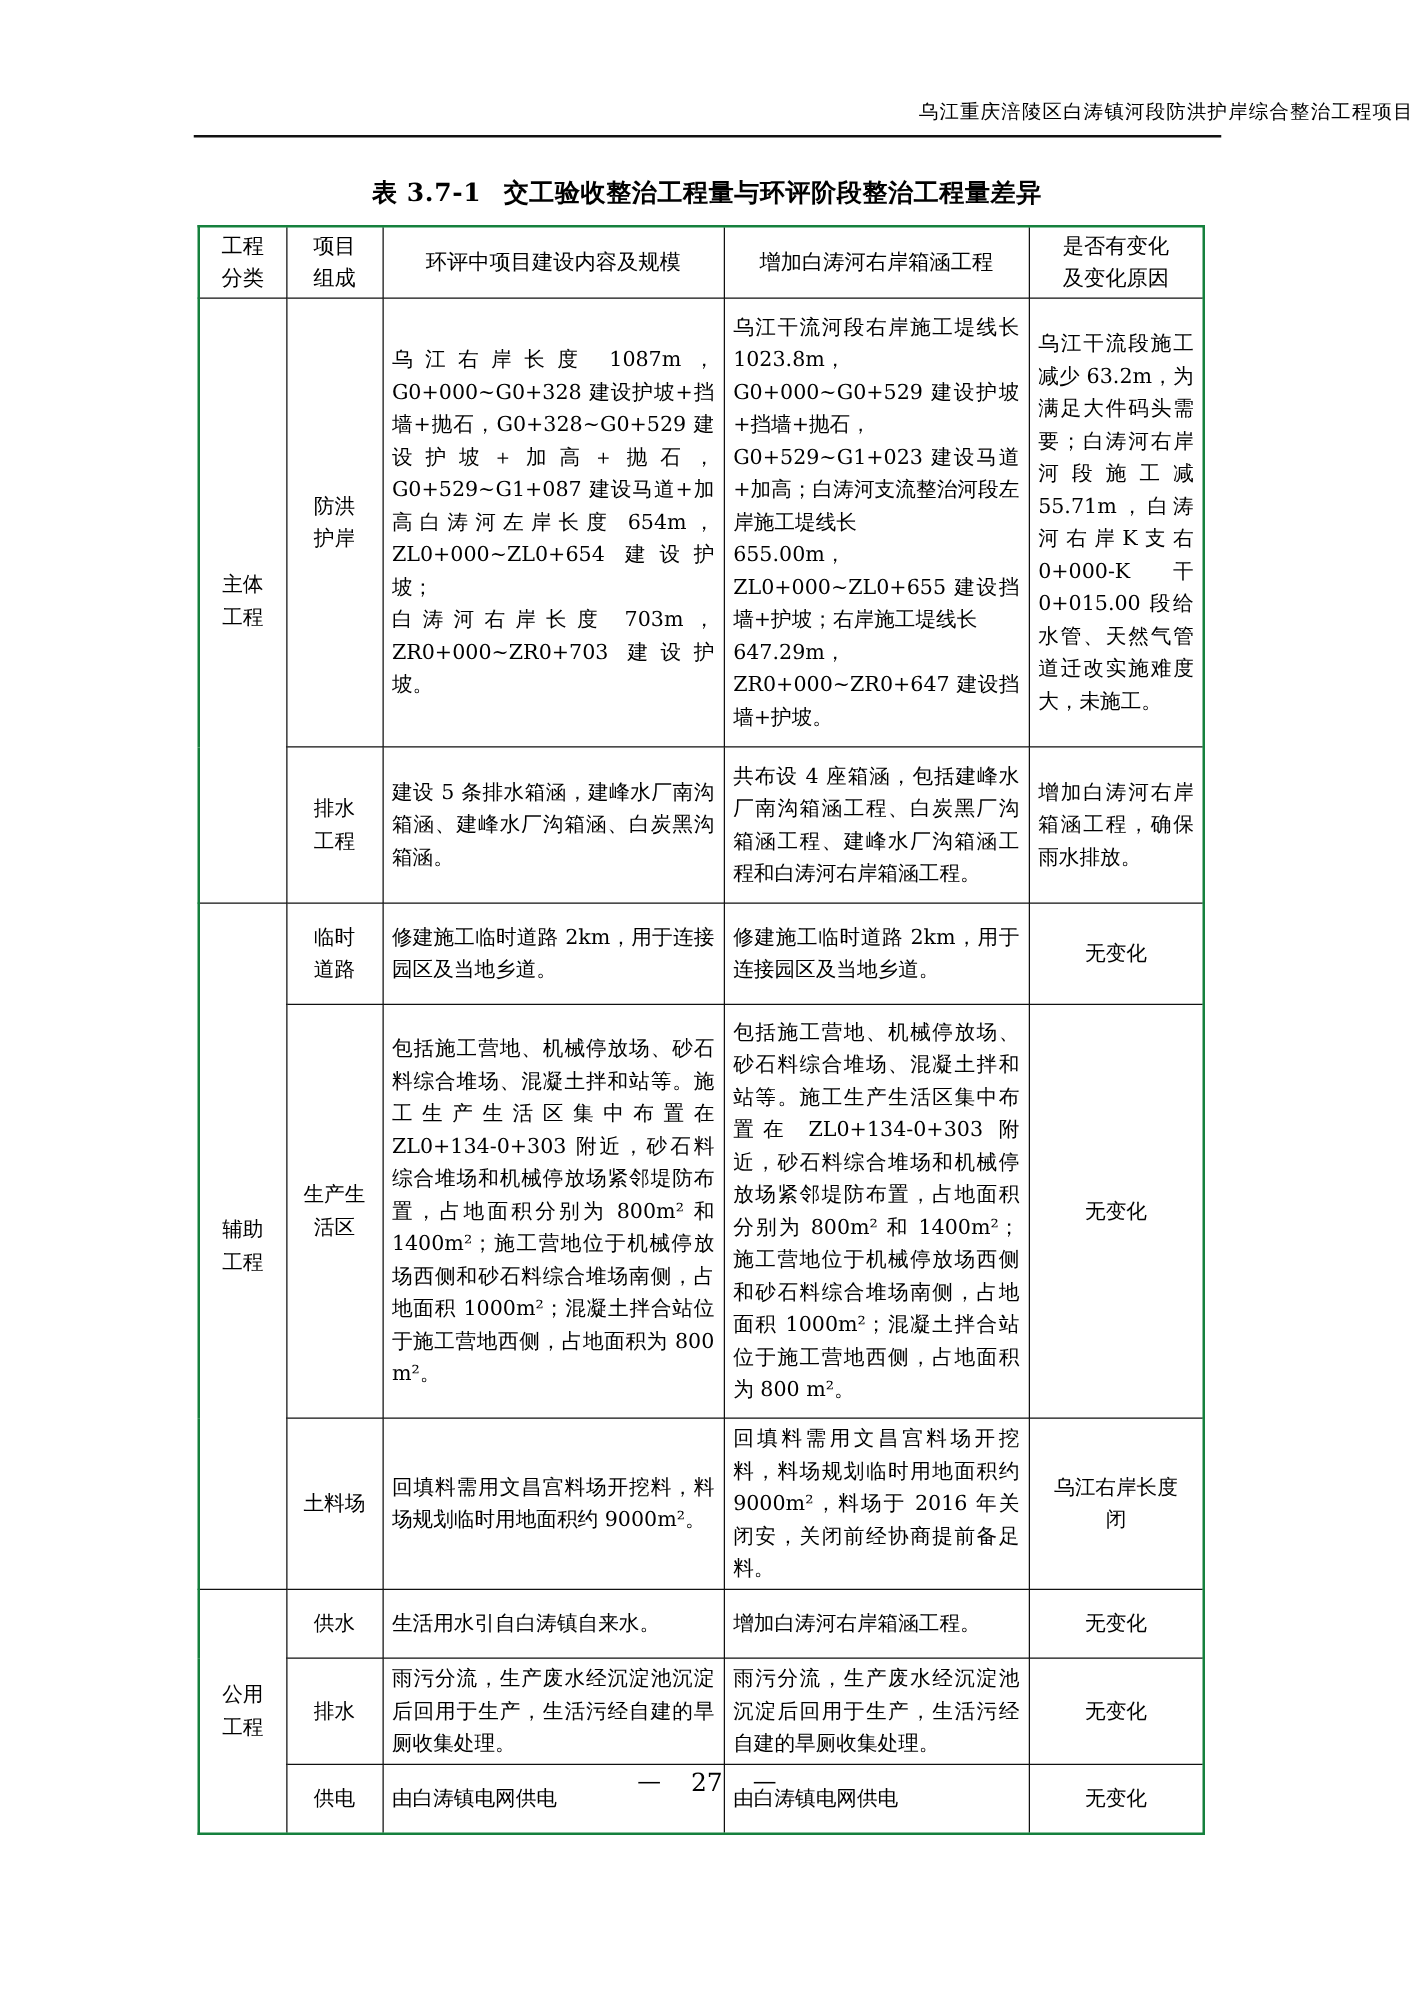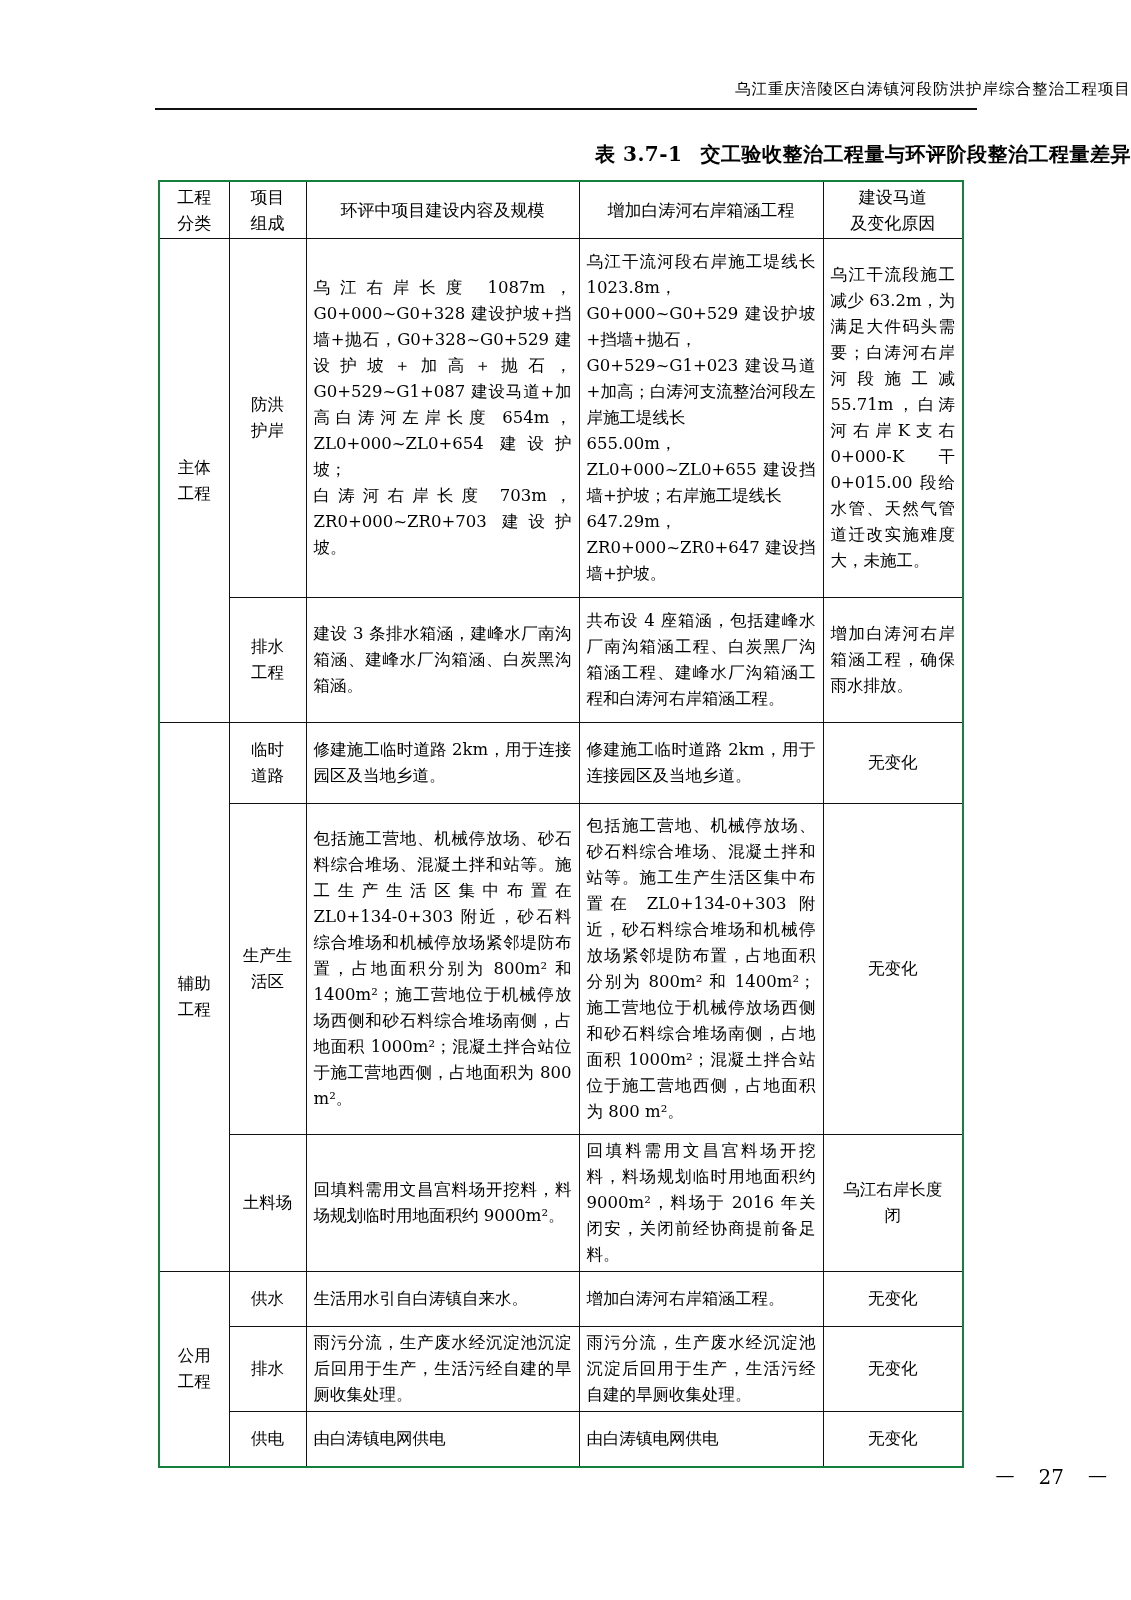--- a/index.html
+++ b/index.html
@@ -12,43 +12,43 @@
   .page-header{
     position:absolute;top:79px;left:0;width:100%;
     text-align:right;font-size:15.5px;letter-spacing:1px;
   }
   .header-rule{
     position:absolute;top:108px;left:155px;width:822px;height:0;
     border-top:2px solid #111;
   }
   .table-title{
     position:absolute;top:141px;left:0;width:1131px;
-    text-align:right;font-size:20px;font-weight:bold;letter-spacing:0.5px;
+    text-align:center;font-size:20px;font-weight:bold;letter-spacing:0.5px;
   }
   .table-title .t-label{margin-right:18px;}
   table.main{
     position:absolute;top:180px;left:158px;width:804px;
     border-collapse:collapse;table-layout:fixed;
     border:2px solid #15803d;
   }
   td,th{
     border:1.5px solid #111;
     font-size:16.5px;
     line-height:26px;
     padding:3px 7px;
     vertical-align:middle;
     white-space:pre-line;
     overflow:hidden;
   }
   th{font-weight:normal;text-align:center;font-size:17px;padding:2px 3px;}
   td.center{text-align:center;padding:14px 4px;}
   td.just{text-align:justify;}
   .footer{
-    position:absolute;top:1465px;left:0;width:1131px;
-    text-align:right;font-size:19px;
+    position:absolute;top:1414px;left:0;width:1131px;
+    text-align:center;font-size:19px;
   }
   .footer .dash{margin:0 24px;position:relative;top:-2px;}
   .footer .pagenum{font-size:20px;}
 </style>
 </head>
 <body>
 
 <div class="page-header">乌江重庆涪陵区白涛镇河段防洪护岸综合整治工程项目</div>
 <div class="header-rule"></div>
 
@@ -65,21 +65,21 @@
       <col style="width:140px">
   </colgroup>
   <tbody>
     <tr style="height:51px">
       <th>工程
 分类</th>
       <th>项目
 组成</th>
       <th>环评中项目建设内容及规模</th>
       <th>增加白涛河右岸箱涵工程</th>
-      <th>建设马道
+      <th>是否有变化
 及变化原因</th>
     </tr>
 
     <tr style="height:359px">
       <td class="center" rowspan="2">主体
 工程</td>
       <td class="center">防洪
 护岸</td>
       <td class="just">乌江右岸长度 1087m，G0+000~G0+328 建设护坡+挡墙+抛石，G0+328~G0+529 建设护坡＋加高＋抛石，G0+529~G1+087 建设马道+加高白涛河左岸长度 654m，ZL0+000~ZL0+654 建设护坡；
 白涛河右岸长度 703m，ZR0+000~ZR0+703 建设护坡。</td>
@@ -89,21 +89,21 @@
 655.00m，
 ZL0+000~ZL0+655 建设挡墙+护坡；右岸施工堤线长
 647.29m，
 ZR0+000~ZR0+647 建设挡墙+护坡。</td>
       <td class="just">乌江干流段施工减少 63.2m，为满足大件码头需要；白涛河右岸河段施工减 55.71m，白涛河右岸K支右 0+000-K干 0+015.00 段给水管、天然气管道迁改实施难度大，未施工。</td>
     </tr>
 
     <tr style="height:125px">
       <td class="center">排水
 工程</td>
-      <td class="just">建设 3 条排水箱涵，建峰水厂南沟箱涵、建峰水厂沟箱涵、白炭黑沟箱涵。</td>
+      <td class="just">建设 5 条排水箱涵，建峰水厂南沟箱涵、建峰水厂沟箱涵、白炭黑沟箱涵。</td>
       <td class="just">共布设 4 座箱涵，包括建峰水厂南沟箱涵工程、白炭黑厂沟箱涵工程、建峰水厂沟箱涵工程和白涛河右岸箱涵工程。</td>
       <td class="just">增加白涛河右岸箱涵工程，确保雨水排放。</td>
     </tr>
 
     <tr style="height:55px">
       <td class="center" rowspan="3">辅助
 工程</td>
       <td class="center">临时
 道路</td>
       <td class="just">修建施工临时道路 2km，用于连接园区及当地乡道。</td>

